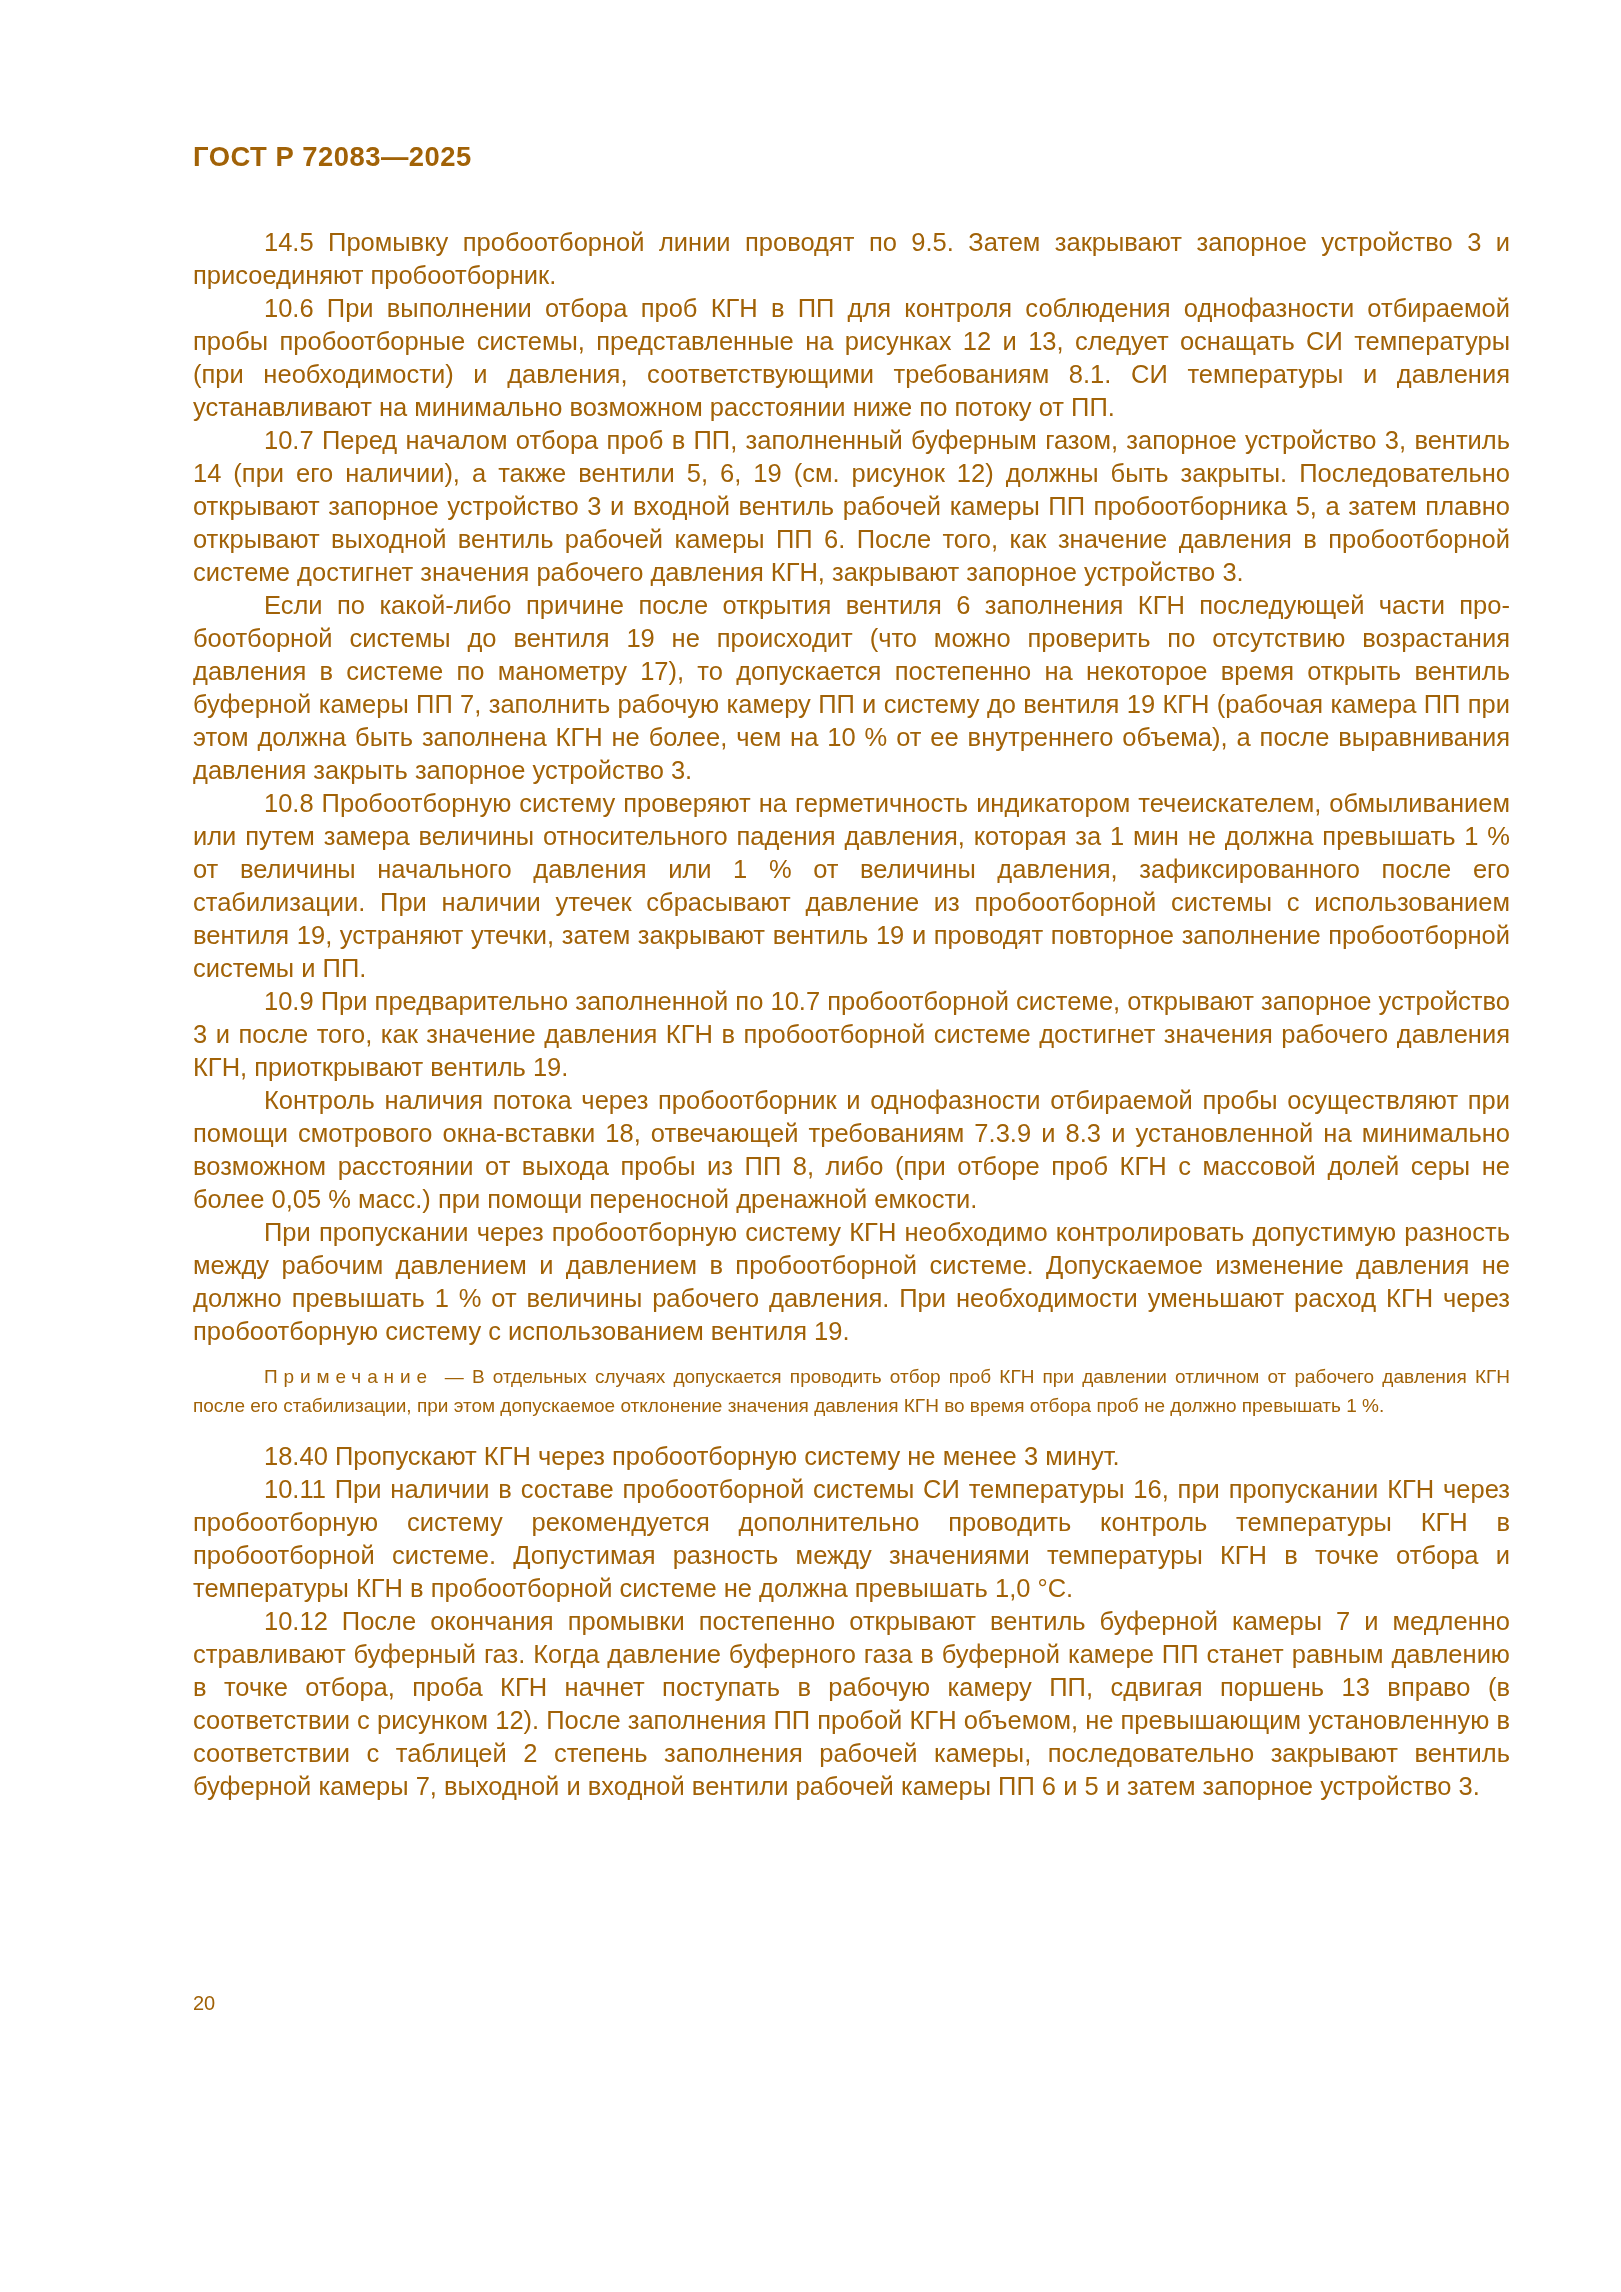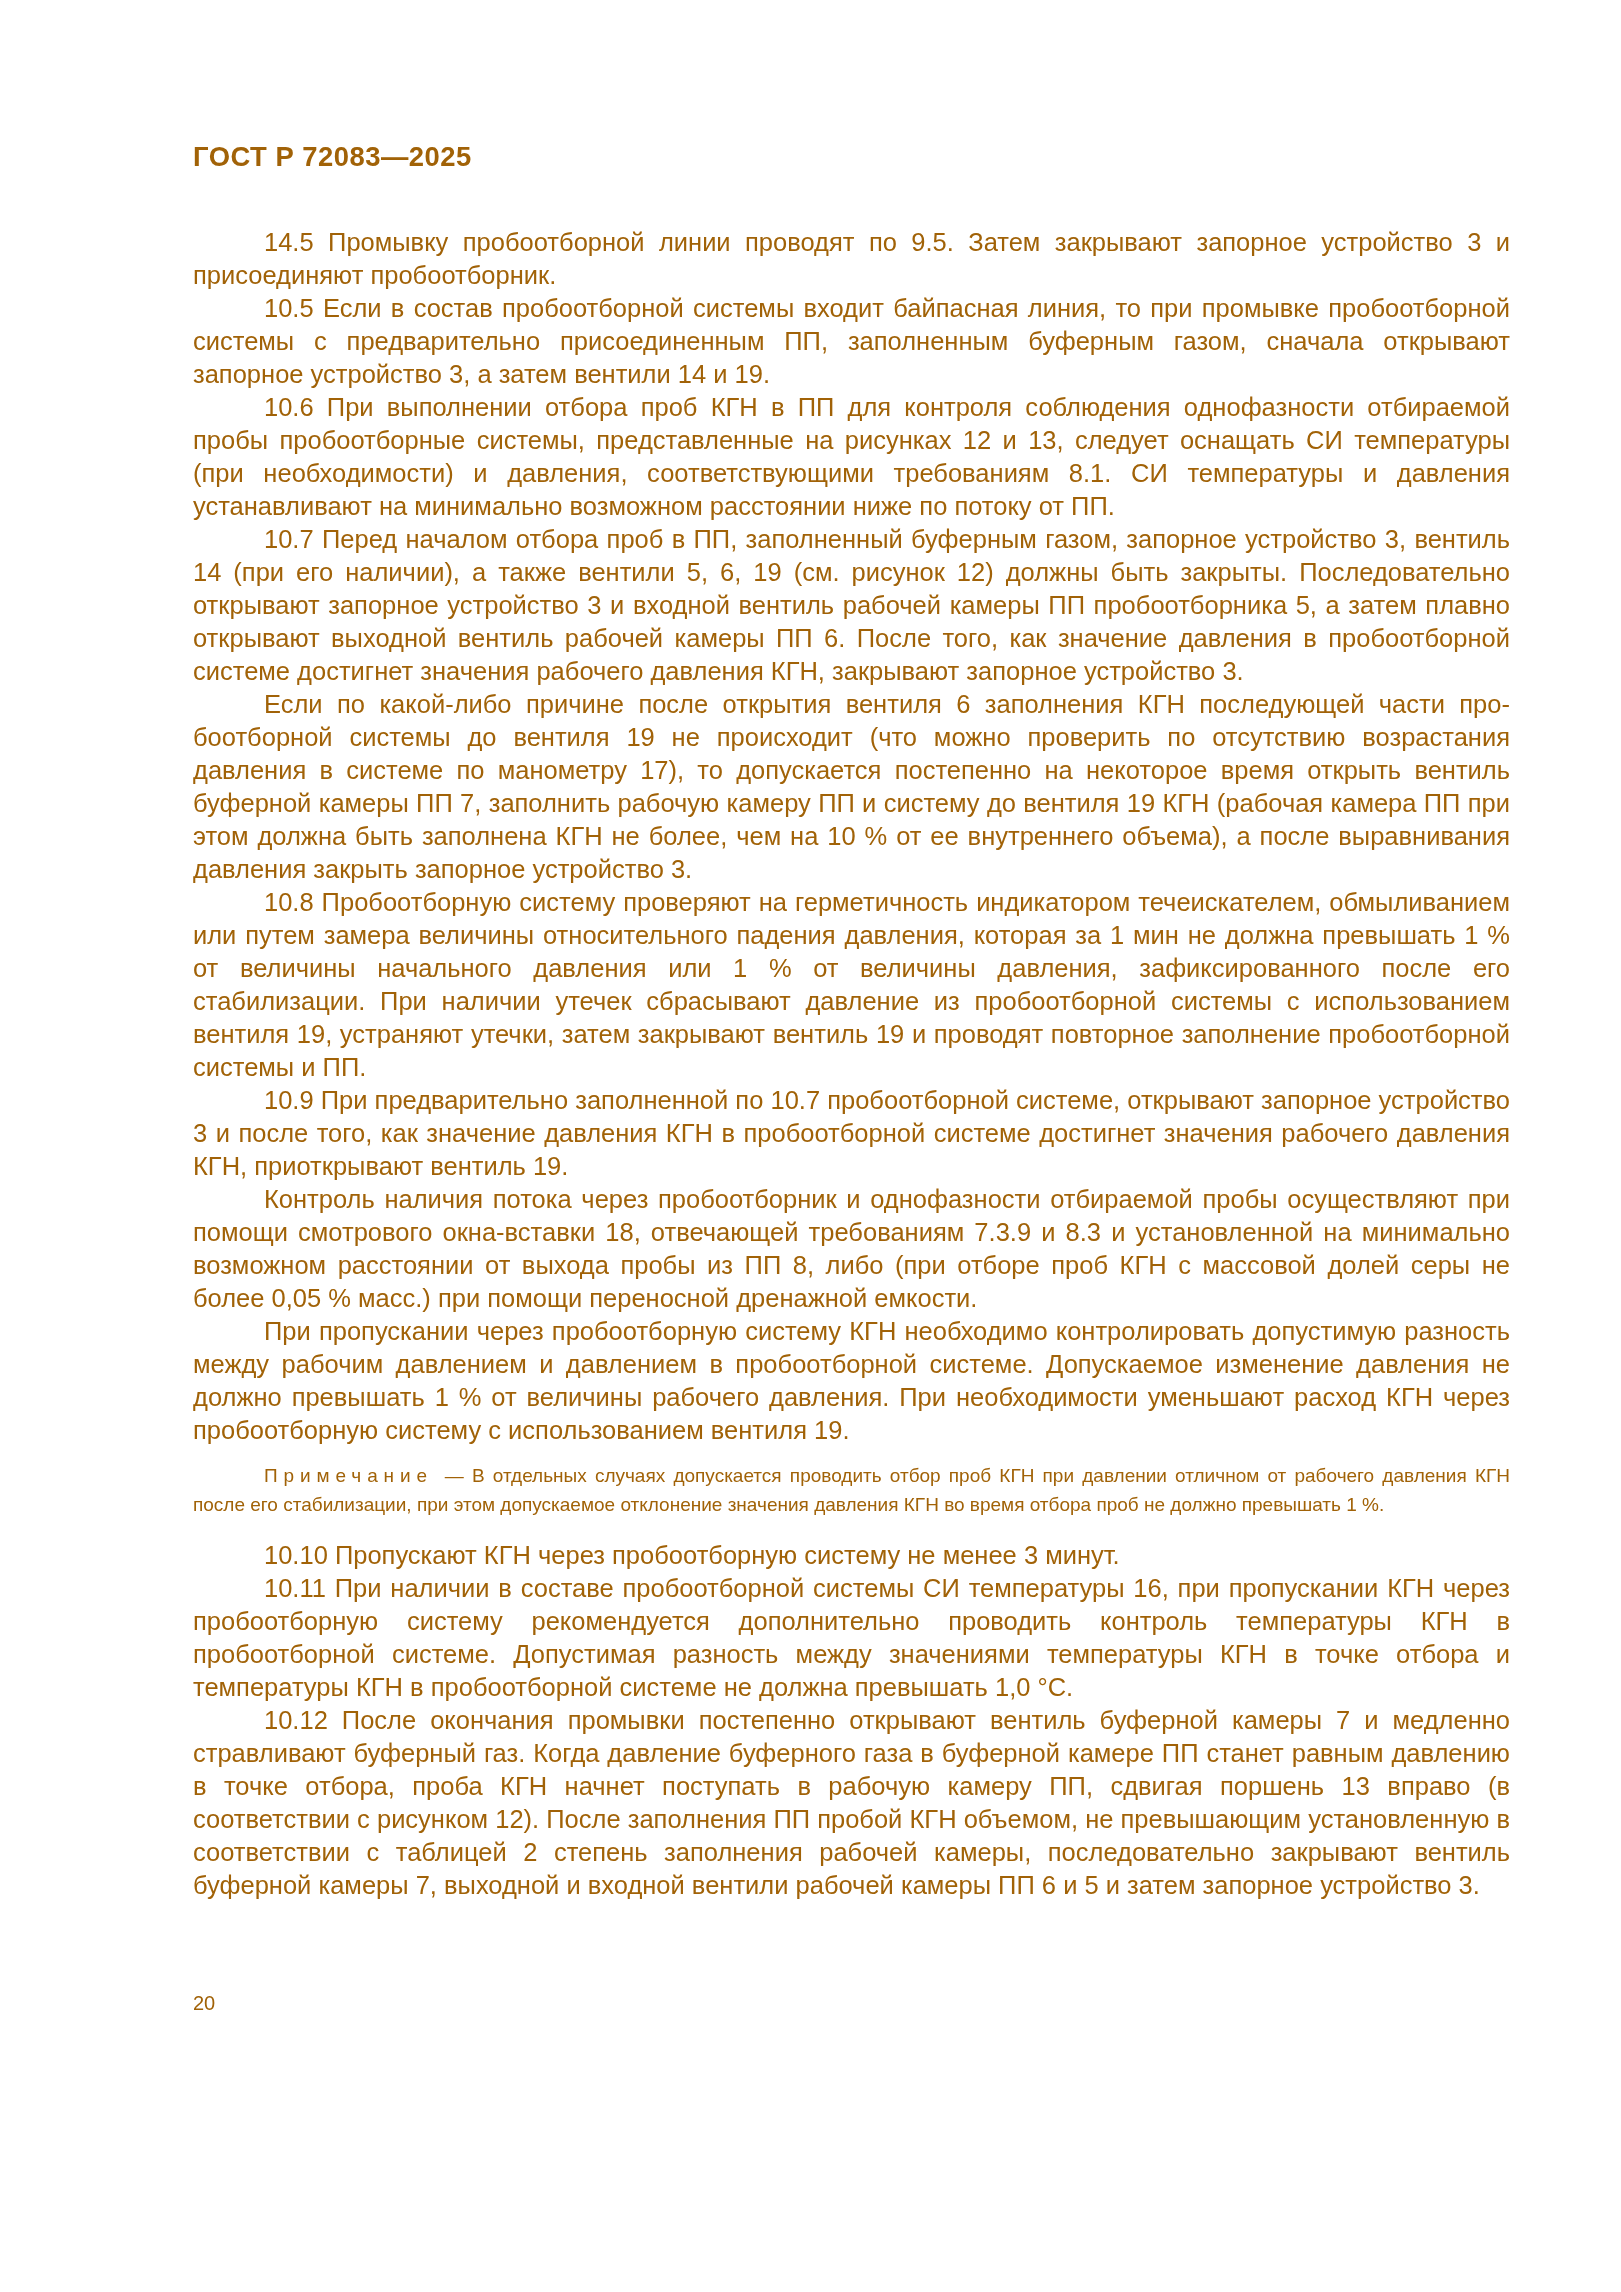--- a/index.html
+++ b/index.html
@@ -58,32 +58,31 @@
 </style>
 </head>
 <body>
 
 <div class="page">
 
   <div class="running-header">ГОСТ Р 72083—2025</div>
 
   <div class="doc-body">
     <p>14.5 Промывку пробоотборной линии проводят по 9.5. Затем закрывают запорное устройство 3 и присоединяют пробоотборник.</p>
-    <p>10.5 Если в состав пробоотборной системы входит байпасная линия, то при промывке пробоот­борной системы с предварительно присоединенным ПП, заполненным буферным газом, сначала от­крывают запорное устройство 3, а затем вентили 14 и 19.</p>
     <p>10.6 При выполнении отбора проб КГН в ПП для контроля соблюдения однофазности отбираемой пробы пробоотборные системы, представленные на рисунках 12 и 13, следует оснащать СИ температу­ры (при необходимости) и давления, соответствующими требованиям 8.1. СИ температуры и давления устанавливают на минимально возможном расстоянии ниже по потоку от ПП.</p>
     <p>10.7 Перед началом отбора проб в ПП, заполненный буферным газом, запорное устройство 3, вентиль 14 (при его наличии), а также вентили 5, 6, 19 (см. рисунок 12) должны быть закрыты. Последо­вательно открывают запорное устройство 3 и входной вентиль рабочей камеры ПП пробоотборника 5, а затем плавно открывают выходной вентиль рабочей камеры ПП 6. После того, как значение давления в пробоотборной системе достигнет значения рабочего давления КГН, закрывают запорное устройство 3.</p>
     <p>Если по какой-либо причине после открытия вентиля 6 заполнения КГН последующей части про­боотборной системы до вентиля 19 не происходит (что можно проверить по отсутствию возрастания давления в системе по манометру 17), то допускается постепенно на некоторое время открыть вентиль буферной камеры ПП 7, заполнить рабочую камеру ПП и систему до вентиля 19 КГН (рабочая камера ПП при этом должна быть заполнена КГН не более, чем на 10 % от ее внутреннего объема), а после выравнивания давления закрыть запорное устройство 3.</p>
     <p>10.8 Пробоотборную систему проверяют на герметичность индикатором течеискателем, обмы­ливанием или путем замера величины относительного падения давления, которая за 1 мин не должна превышать 1 % от величины начального давления или 1 % от величины давления, зафиксированного после его стабилизации. При наличии утечек сбрасывают давление из пробоотборной системы с ис­пользованием вентиля 19, устраняют утечки, затем закрывают вентиль 19 и проводят повторное запол­нение пробоотборной системы и ПП.</p>
     <p>10.9 При предварительно заполненной по 10.7 пробоотборной системе, открывают запорное устройство 3 и после того, как значение давления КГН в пробоотборной системе достигнет значения рабочего давления КГН, приоткрывают вентиль 19.</p>
     <p>Контроль наличия потока через пробоотборник и однофазности отбираемой пробы осуществля­ют при помощи смотрового окна-вставки 18, отвечающей требованиям 7.3.9 и 8.3 и установленной на минимально возможном расстоянии от выхода пробы из ПП 8, либо (при отборе проб КГН с массовой долей серы не более 0,05 % масс.) при помощи переносной дренажной емкости.</p>
     <p>При пропускании через пробоотборную систему КГН необходимо контролировать допустимую разность между рабочим давлением и давлением в пробоотборной системе. Допускаемое изменение давления не должно превышать 1 % от величины рабочего давления. При необходимости уменьшают расход КГН через пробоотборную систему с использованием вентиля 19.</p>
 
     <p class="note"><span class="note-label">Примечание</span><span>— В отдельных случаях допускается проводить отбор проб КГН при давлении отличном от рабочего давления КГН после его стабилизации, при этом допускаемое отклонение значения давления КГН во время отбора проб не должно превышать 1 %.</span></p>
 
-    <p>10.10 Пропускают КГН через пробоотборную систему не менее 3 минут.</p>
+    <p>18.40 Пропускают КГН через пробоотборную систему не менее 3 минут.</p>
     <p>10.11 При наличии в составе пробоотборной системы СИ температуры 16, при пропускании КГН через пробоотборную систему рекомендуется дополнительно проводить контроль температуры КГН в пробоотборной системе. Допустимая разность между значениями температуры КГН в точке отбора и температуры КГН в пробоотборной системе не должна превышать 1,0 °С.</p>
     <p>10.12 После окончания промывки постепенно открывают вентиль буферной камеры 7 и медленно стравливают буферный газ. Когда давление буферного газа в буферной камере ПП станет равным дав­лению в точке отбора, проба КГН начнет поступать в рабочую камеру ПП, сдвигая поршень 13 вправо (в соответствии с рисунком 12). После заполнения ПП пробой КГН объемом, не превышающим установ­ленную в соответствии с таблицей 2 степень заполнения рабочей камеры, последовательно закрывают вентиль буферной камеры 7, выходной и входной вентили рабочей камеры ПП 6 и 5 и затем запорное устройство 3.</p>
   </div>
 
   <div class="page-number">20</div>
 
 </div>
 
 
 </body></html>

